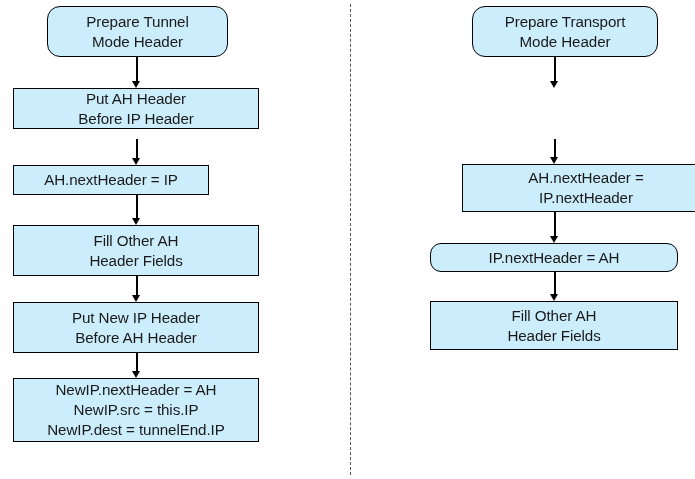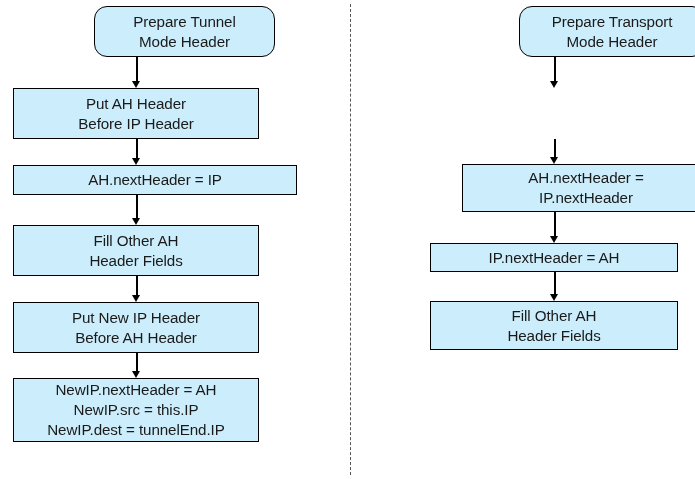--- a/index.html
+++ b/index.html
@@ -26,21 +26,20 @@
     text-align: center;
     display: flex;
     flex-direction: column;
     align-items: center;
     justify-content: center;
     white-space: pre-line;
     letter-spacing: -0.1px;
   }
   .node.rounded {
     border-radius: 13px;
-    margin-left: 47px;
   }
   .connector {
     position: absolute;
   }
   .connector .stem {
     position: absolute;
     left: 0;
     top: 0;
     width: 1.6px;
     background: #000000;
@@ -66,29 +65,29 @@
 <div id="canvas">
 
   <div class="node rounded" style="left:47px; top:6px; width:181px; height:51px;">Prepare Tunnel
 Mode Header</div>
 
   <div class="connector" style="left:136px; top:57px; height:31px;">
     <div class="stem" style="height:26px;"></div>
     <div class="head" style="top:24px;"></div>
   </div>
 
-  <div class="node" style="left:13px; top:88px; width:246px; height:51px;">Put AH Header
+  <div class="node" style="left:13px; top:88px; width:246px; height:41px;">Put AH Header
 Before IP Header</div>
 
   <div class="connector" style="left:136px; top:139px; height:26px;">
     <div class="stem" style="height:21px;"></div>
     <div class="head" style="top:19px;"></div>
   </div>
 
-  <div class="node" style="left:13px; top:165px; width:284px; height:30px;">AH.nextHeader = IP</div>
+  <div class="node" style="left:13px; top:165px; width:196px; height:30px;">AH.nextHeader = IP</div>
 
   <div class="connector" style="left:136px; top:195px; height:30px;">
     <div class="stem" style="height:25px;"></div>
     <div class="head" style="top:23px;"></div>
   </div>
 
   <div class="node" style="left:13px; top:225px; width:246px; height:51px;">Fill Other AH
 Header Fields</div>
 
   <div class="connector" style="left:136px; top:276px; height:26px;">
@@ -125,21 +124,21 @@
   </div>
 
   <div class="node" style="left:430px; top:164px; width:248px; height:48px;margin-left:32px;">AH.nextHeader =
 IP.nextHeader</div>
 
   <div class="connector" style="left:554px; top:212px; height:31px;">
     <div class="stem" style="height:26px;"></div>
     <div class="head" style="top:24px;"></div>
   </div>
 
-  <div class="node" style="left:430px; top:243px; width:248px; height:29px;">IP.nextHeader = AH</div>
+  <div class="node" style="left:430px; top:243px; width:248px; height:29px;border-radius:11px;">IP.nextHeader = AH</div>
 
   <div class="connector" style="left:554px; top:272px; height:29px;">
     <div class="stem" style="height:24px;"></div>
     <div class="head" style="top:22px;"></div>
   </div>
 
   <div class="node" style="left:430px; top:301px; width:248px; height:49px;">Fill Other AH
 Header Fields</div>
 
 </div>

